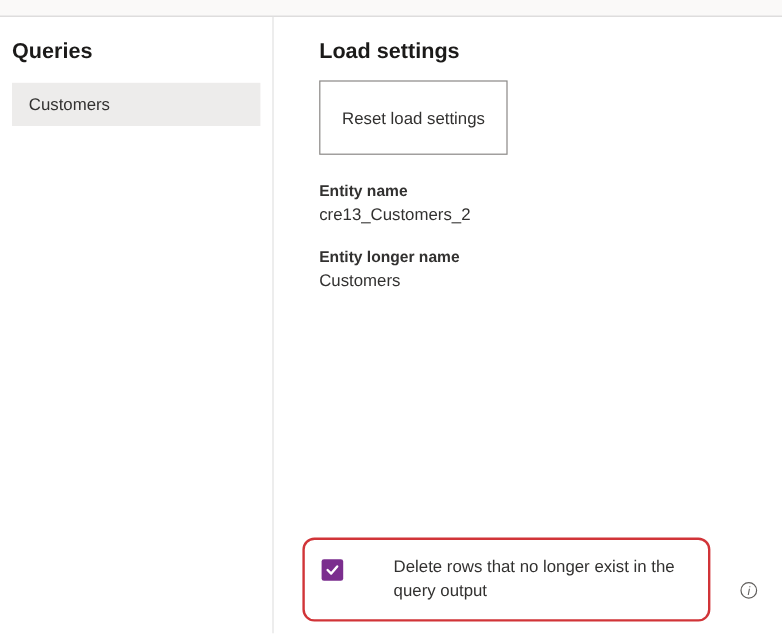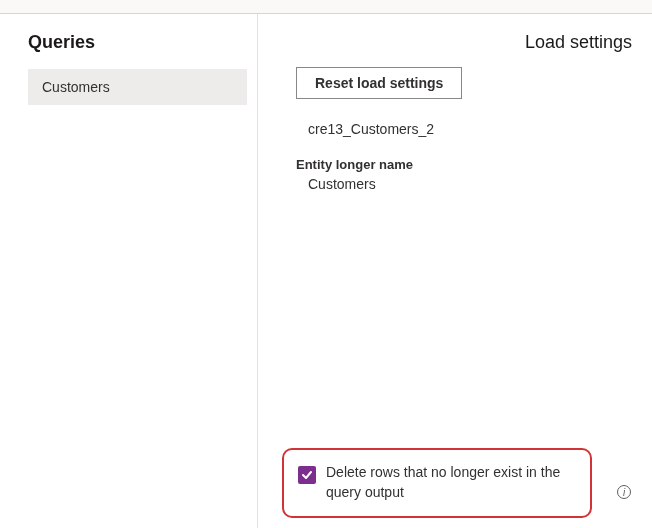--- a/index.html
+++ b/index.html
@@ -1,21 +1,21 @@
 <!DOCTYPE html>
 <html><head>
   <meta charset="utf-8">
   <style>
     * { margin: 0; padding: 0; box-sizing: border-box; font-family: "Segoe UI", Arial, sans-serif; }
     body { width: 652px; height: 528px; background: #fff; color: #323130; }
     .topbar { height: 14px; background: #faf9f8; border-bottom: 1px solid #d6d6d6; }
     .main { display: flex; height: calc(100% - 14px); }
     .queries-pane {
-      width: 258px;
-      padding: 18px 10px 0 28px;
+      width: 228px;
+      padding: 18px 10px 0 10px;
       border-right: 1px solid #e1e1e1;
     }
     .queries-title {
       font-size: 18px;
       font-weight: 600;
       margin-bottom: 16px;
       color: #1b1a19;
     }
     .query-item {
       background: #edeceb;
@@ -24,58 +24,56 @@
       color: #323130;
       cursor: pointer;
     }
     .settings-pane {
       flex: 1;
       padding: 18px 20px 0 38px;
       position: relative;
     }
     .settings-title {
       font-size: 18px;
-      font-weight: 400;
+      font-weight: 700;
       margin-bottom: 14px;
       color: #1b1a19;
-      text-align: right;
     }
     .reset-button {
       background: #fff;
       border: 1px solid #8a8886;
-      padding: 7px 18px;
+      padding: 22px 18px;
       font-size: 14px;
       color: #323130;
       cursor: pointer;
       margin-bottom: 22px;
-      font-weight: bold;
     }
     .field-label {
       font-size: 13px;
       font-weight: 600;
       color: #323130;
       margin-bottom: 4px;
     }
     .field-value {
       font-size: 14px;
       color: #323130;
       margin-bottom: 20px;
-      margin-left: 12px;
     }
     .field-value.empty { margin-bottom: 24px; }
     .delete-rows-group {
       position: absolute;
       bottom: 10px;
       left: 24px;
       right: 60px;
       border: 2px solid #d13438;
       border-radius: 10px;
       padding: 10px 14px 14px 14px;
       display: flex;
       align-items: flex-start;
+      gap: 32px;
     }
     .checkbox-visual {
       width: 18px;
       height: 18px;
       background: #7b2e8e;
       border-radius: 2px;
       display: flex;
       align-items: center;
       justify-content: center;
       margin-top: 6px;
@@ -115,20 +113,21 @@
   <div class="queries-pane">
     <div class="queries-title">Queries</div>
     <div class="query-item">Customers</div>
   </div>
 
   <div class="settings-pane">
     <div class="settings-title">Load settings</div>
 
     <button class="reset-button">Reset load settings</button>
 
+    <div class="field-label">Entity name</div>
     <div class="field-value">cre13_Customers_2</div>
 
     <div class="field-label">Entity longer name</div>
     <div class="field-value">Customers</div>
 
     <div class="field-value empty"></div>
 
     <div class="delete-rows-group">
       <div class="checkbox-visual">
         <svg width="12" height="12" viewBox="0 0 12 12">

